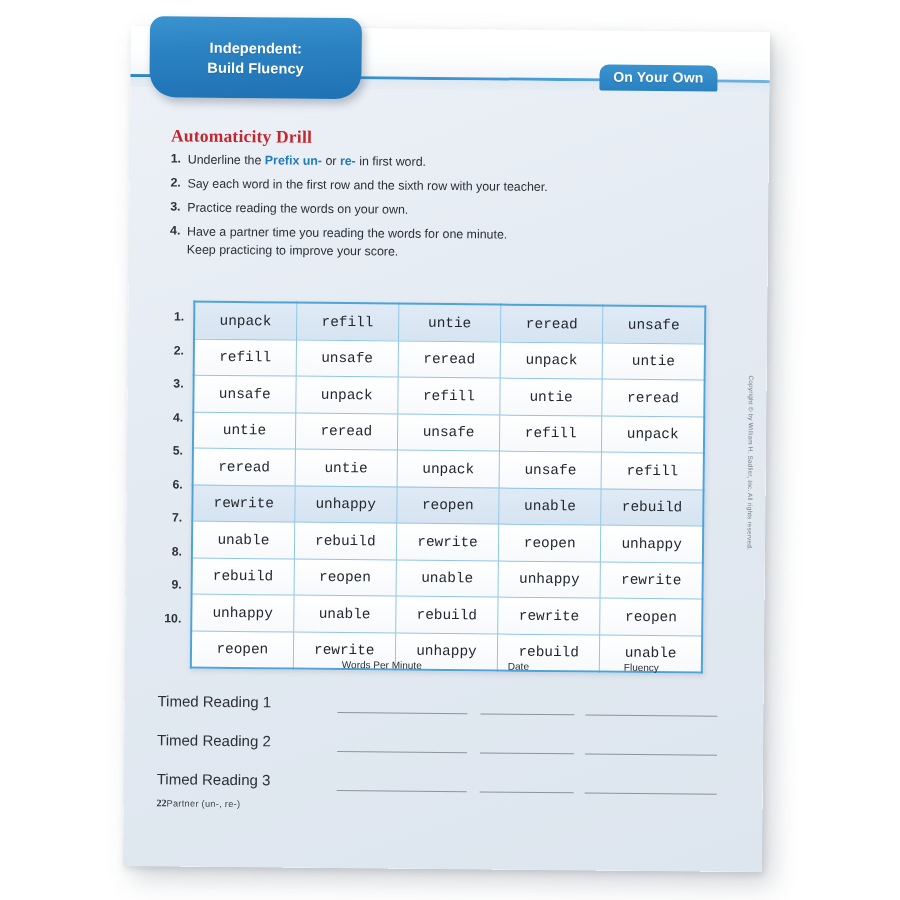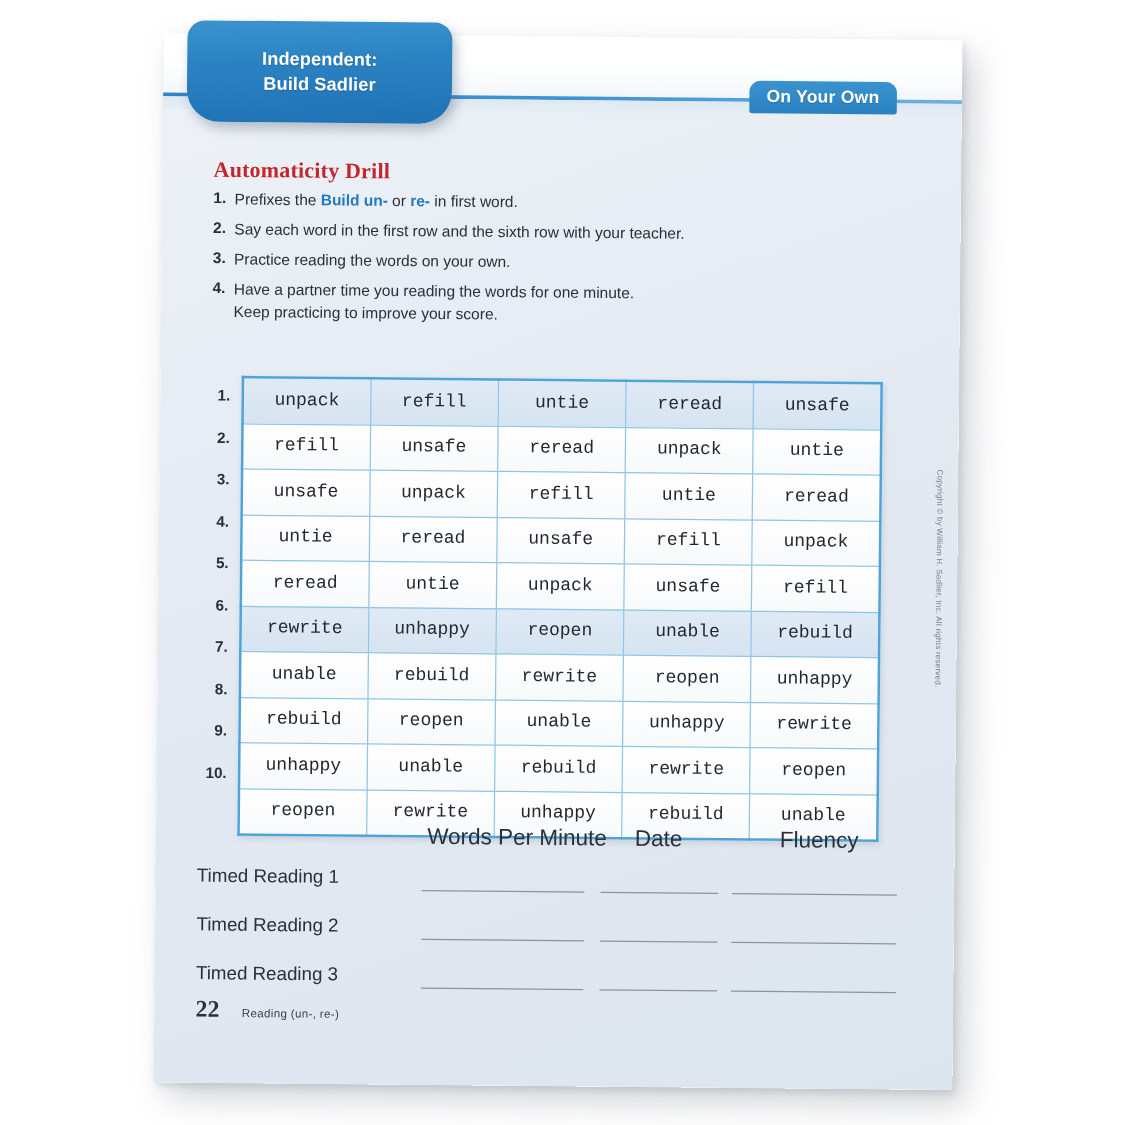--- a/index.html
+++ b/index.html
@@ -168,21 +168,21 @@
     position: absolute;
     left: 33px; top: 570px;
     width: 560px;
   }
   .timed-head {
     position: relative;
     height: 26px;
   }
   .timed-head span {
     position: absolute;
-    font-size: 18px;
+    font-size: 10px;
     color: #2b2f36;
   }
   .th-wpm  { left: 184px; }
   .th-date { left: 350px; text-align: center; }
   .th-part { left: 466px; }
 
   .timed-row {
     position: relative;
     height: 39px;
   }
@@ -204,25 +204,24 @@
   .line-c { left: 428px; width: 132px; }
 
   
   .footer {
     position: absolute;
     left: 33px; top: 710px;
     display: flex;
     align-items: baseline;
   }
   .page-no {
-    font-size: 19px;
+    font-size: 10px;
     color: #2b2f36;
     font-family: "Liberation Serif", serif;
     font-weight: 600;
-    margin-right: 18px;
   }
   .footer-topic {
     font-size: 9.2px;
     color: #3a3f47;
     letter-spacing: 0.3px;
   }
 
   
   .copyright {
     position: absolute;
@@ -241,34 +240,34 @@
 <div id="stage">
   <div class="page">
 
     <div class="header-white"></div>
     <div class="header-rule"></div>
     <div class="header-under"></div>
 
     <div class="lesson-tab">
       <div class="lesson-tab-label">
         <span>Independent:</span><br>
-        <span>Build Sadlier</span>
+        <span>Build Fluency</span>
       </div>
     </div>
 
     <div class="oyo-tab">On Your Own</div>
 
     <div class="content">
 
       <div class="drill-title">Automaticity Drill</div>
 
       <div class="steps">
         <div class="step">
           <div class="step-num">1.</div>
-          <div class="step-text"><span>Prefixes the </span><span class="hl">Build un-</span><span> or </span><span class="hl">re-</span><span> in first word.</span></div>
+          <div class="step-text"><span>Underline the </span><span class="hl">Prefix un-</span><span> or </span><span class="hl">re-</span><span> in first word.</span></div>
         </div>
         <div class="step">
           <div class="step-num">2.</div>
           <div class="step-text">Say each word in the first row and the sixth row with your teacher.</div>
         </div>
         <div class="step">
           <div class="step-num">3.</div>
           <div class="step-text">Practice reading the words on your own.</div>
         </div>
         <div class="step">
@@ -387,21 +386,21 @@
         <div class="timed-row">
           <div class="tr-label">Timed Reading 3</div>
           <div class="tr-line line-a"></div>
           <div class="tr-line line-b"></div>
           <div class="tr-line line-c"></div>
         </div>
       </div>
 
       <div class="footer">
         <div class="page-no">22</div>
-        <div class="footer-topic">Reading (un-, re-)</div>
+        <div class="footer-topic">Partner (un-, re-)</div>
       </div>
 
     </div>
 
     <div class="copyright">Copyright © by William H. Sadlier, Inc. All rights reserved.</div>
 
   </div>
 </div>
 
 </body></html>

